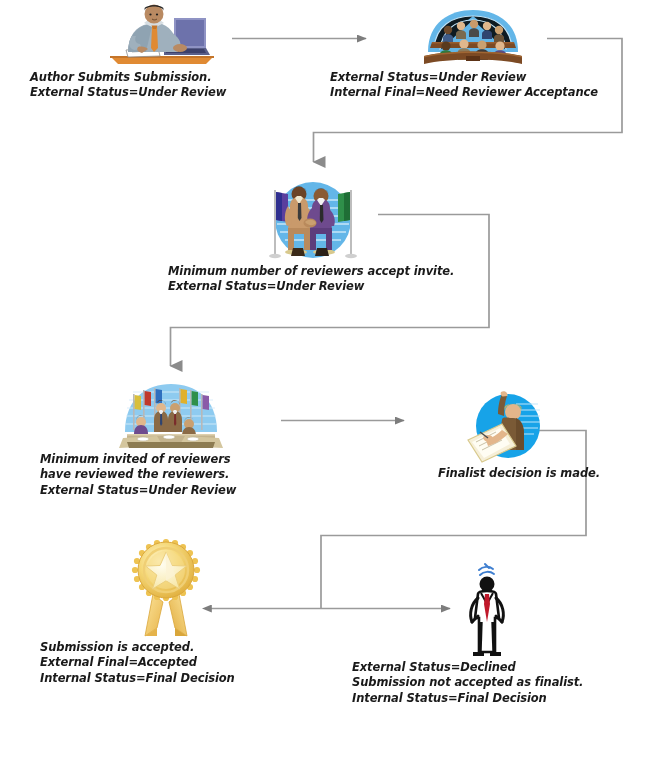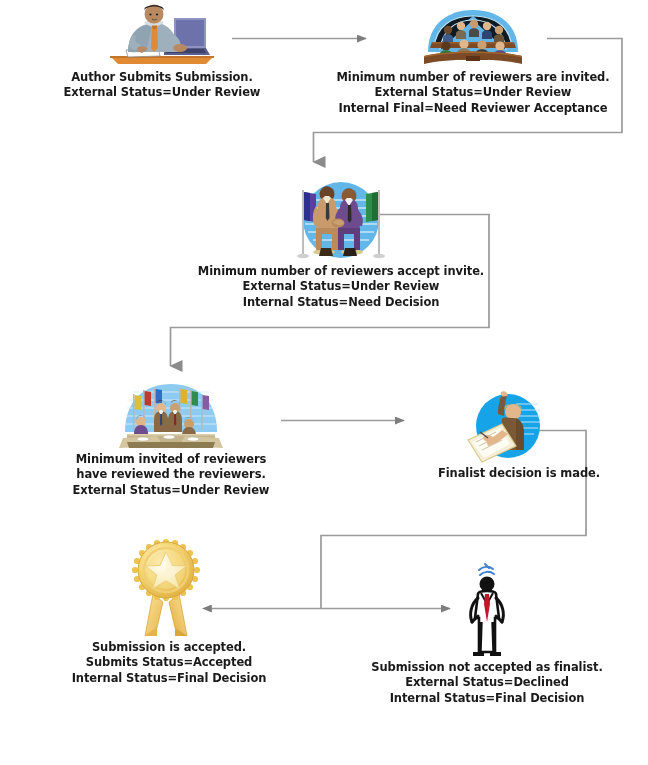--- a/index.html
+++ b/index.html
@@ -28,28 +28,28 @@
   }
   .node {
     position: absolute;
     box-sizing: border-box;
   }
   .node-art {
     display: block;
     margin: 0 auto;
   }
   .node-caption {
-    text-align: center;
     font-family: "DejaVu Sans", "Liberation Sans", sans-serif;
     font-size: 11.5px;
     font-weight: bold;
     color: #1a1a1a;
     line-height: 1.33;
     letter-spacing: -0.1px;
     white-space: nowrap;
+    font-style: italic;
   }
   .node-caption .cap-line { display: block; }
 </style>
 </head>
 <body>
 
 <div id="canvas">
 
   <svg id="connectors" viewBox="0 0 648 765">
     <defs>
@@ -158,27 +158,26 @@
         <path d="M58 45 C58 40 70 40 70 45 L70 52 L58 52 Z" fill="#3b3b3b"></path>
         <circle cx="82" cy="38" r="4.6" fill="#e0b78c"></circle>
         <path d="M76 46 C76 41 88 41 88 46 L88 52 L76 52 Z" fill="#5b4d84"></path>
       </g>
 
       <path d="M6 48 C30 42 80 42 104 48 L104 56 C80 50 30 50 6 56 Z" fill="#7c4a24"></path>
       <path d="M6 48 C30 42 80 42 104 48 L104 49.6 C80 43.6 30 43.6 6 49.6 Z" fill="#a06633"></path>
       <rect x="48" y="48" width="14" height="5" fill="#5c3317"></rect>
     </svg>
     <div class="node-caption">
-      <span class="cap-line">Minimum number of reviewers are invited.</span>
       <span class="cap-line">External Status=Under Review</span>
       <span class="cap-line">Internal Final=Need Reviewer Acceptance</span>
     </div>
   </div>
 
-  <div class="node" style="left:168px; top:178px; width:290px;margin-left:28px;">
+  <div class="node" style="left:168px; top:178px; width:290px;">
     <svg class="node-art" width="110" height="86" viewBox="0 0 110 86">
 
       <circle cx="55" cy="42" r="38" fill="#63b6e8"></circle>
       <g stroke="#d3ecfb" stroke-width="1.3" opacity="0.9">
         <path d="M22 22 L88 22"></path>
           <path d="M19 30 L91 30"></path>
         <path d="M18 38 L92 38"></path>
           <path d="M19 46 L91 46"></path>
         <path d="M22 54 L88 54"></path>
           <path d="M27 62 L83 62"></path>
@@ -221,21 +220,20 @@
         <path d="M72 32 C76 36 78 42 76 48 L70 48 L70 34 Z" fill="#6e4a8e"></path>
         <path d="M59 70 L69 70 L71 78 L57 78 Z" fill="#2b2118"></path>
       </g>
 
       <ellipse cx="52" cy="45" rx="6.5" ry="4.6" fill="#b98a5c"></ellipse>
       <path d="M47 44 C50 41 56 41 58 45 C56 48 50 48 47 44 Z" fill="#caa070"></path>
     </svg>
     <div class="node-caption">
       <span class="cap-line">Minimum number of reviewers accept invite.</span>
       <span class="cap-line">External Status=Under Review</span>
-      <span class="cap-line">Internal Status=Need Decision</span>
     </div>
   </div>
 
   <div class="node" style="left:40px; top:380px; width:262px;">
     <svg class="node-art" width="116" height="72" viewBox="0 0 116 72">
 
       <path d="M12 52 C12 18 34 4 58 4 C82 4 104 18 104 52 Z" fill="#8ecbf0"></path>
       <g stroke="#d6ecfa" stroke-width="1.1" opacity="0.9">
         <path d="M20 12 L96 12"></path>
           <path d="M16 20 L100 20"></path>
@@ -392,21 +390,21 @@
 
       <circle cx="43" cy="34" r="28" fill="url(#medalGrad)" stroke="#dba83c" stroke-width="1"></circle>
       <circle cx="43" cy="34" r="22" fill="none" stroke="#f0cf74" stroke-width="2.4"></circle>
       <circle cx="43" cy="34" r="19" fill="#f6dd8c" opacity="0.55"></circle>
 
       <path d="M43 16 L49 29.5 L63.5 30 L52.2 39 L56.5 53 L43 44.8 L29.5 53 L33.8 39 L22.5 30 L37 29.5 Z" fill="url(#starGrad)" stroke="#eccf7e" stroke-width="1"></path>
       <path d="M43 16 L49 29.5 L52.2 39 L43 44.8 Z" fill="#fbf3d4" opacity="0.8"></path>
     </svg>
     <div class="node-caption">
       <span class="cap-line">Submission is accepted.</span>
-      <span class="cap-line">Submits Status=Accepted</span>
+      <span class="cap-line">External Final=Accepted</span>
       <span class="cap-line">Internal Status=Final Decision</span>
     </div>
   </div>
 
   <div class="node" style="left:352px; top:560px; width:270px;">
     <svg class="node-art" width="72" height="100" viewBox="0 0 72 100">
 
       <g stroke="#3f7fd0" stroke-width="2" fill="none" stroke-linecap="round">
         <path d="M28 10 C32 6 38 6 42 9"></path>
         <path d="M29 15 C33 11 39 11 43 14"></path>
@@ -426,19 +424,19 @@
       <path d="M21 62 L27 56" fill="none" stroke="#111111" stroke-width="3" stroke-linecap="round"></path>
       <path d="M51 62 L45 56" fill="none" stroke="#111111" stroke-width="3" stroke-linecap="round"></path>
 
       <path d="M30 62 L29 92" fill="none" stroke="#111111" stroke-width="3.4"></path>
       <path d="M42 62 L43 92" fill="none" stroke="#111111" stroke-width="3.4"></path>
 
       <path d="M22 92 L33 92 L33 96 L22 96 Z" fill="#111111"></path>
       <path d="M39 92 L50 92 L50 96 L39 96 Z" fill="#111111"></path>
     </svg>
     <div class="node-caption">
+      <span class="cap-line">External Status=Declined</span>
       <span class="cap-line">Submission not accepted as finalist.</span>
-      <span class="cap-line">External Status=Declined</span>
       <span class="cap-line">Internal Status=Final Decision</span>
     </div>
   </div>
 
 </div>
 
 </body></html>

